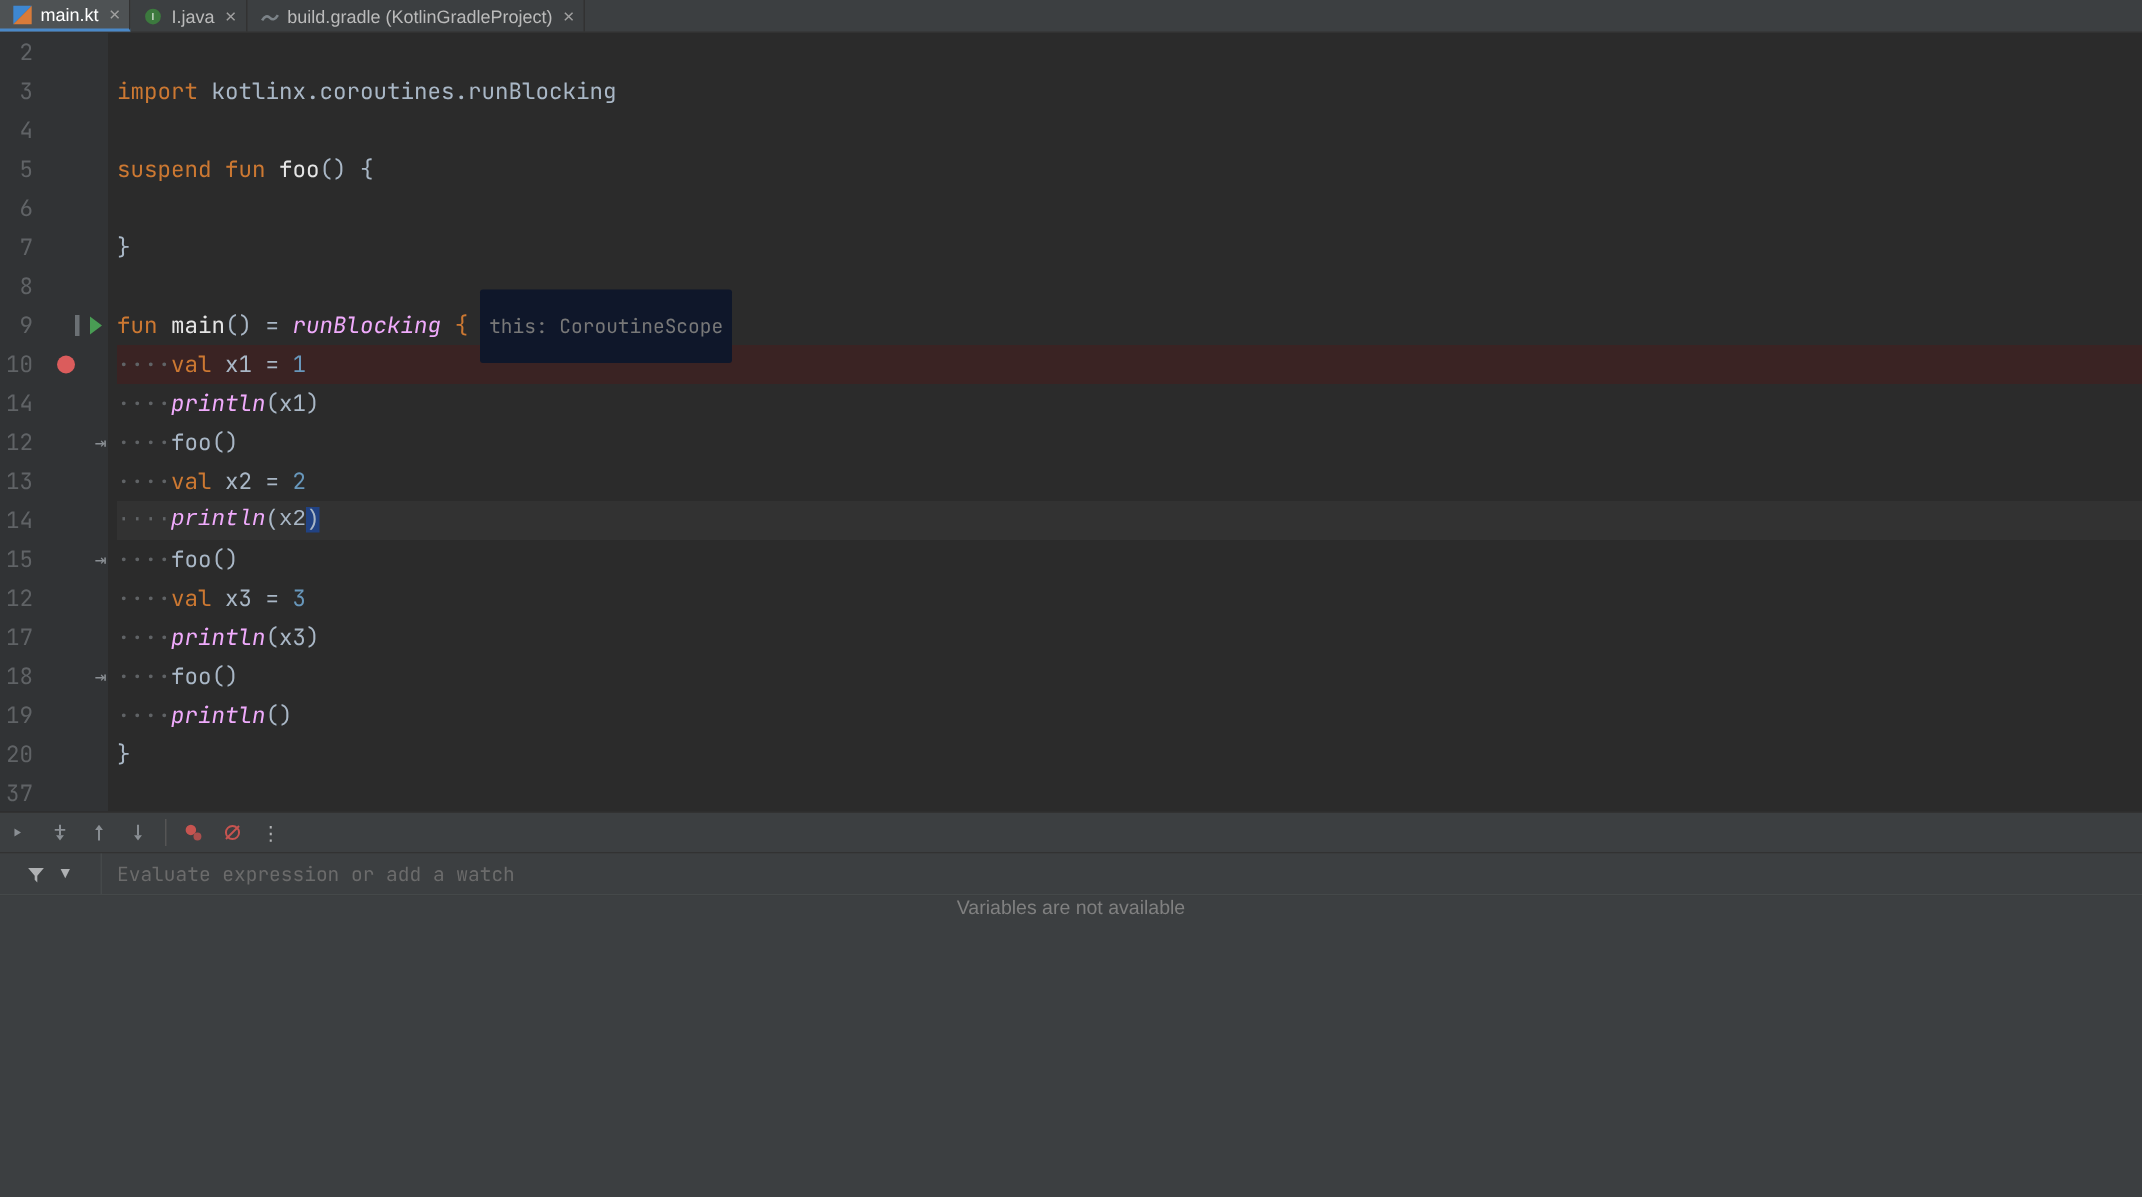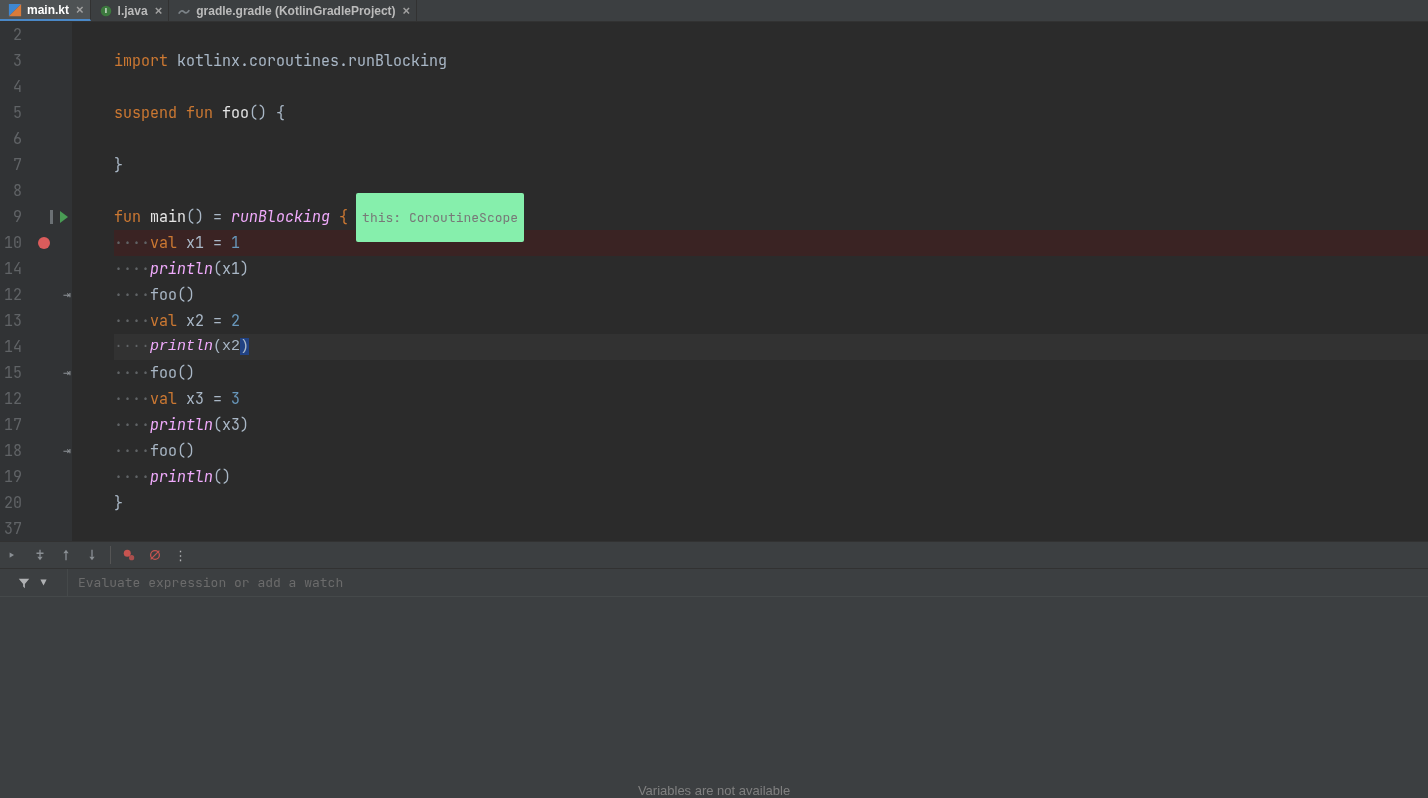--- a/index.html
+++ b/index.html
@@ -17,21 +17,20 @@
 
   
   .tabs-bar {
     height: 22px;
     background: #3c3f41;
     display: flex;
     align-items: stretch;
     font-family: -apple-system, "Segoe UI", sans-serif;
     font-size: 12px;
     border-bottom: 1px solid #323232;
-    font-weight: bold;
   }
   .tab {
     display: flex;
     align-items: center;
     padding: 0 6px 0 8px;
     gap: 5px;
     color: #bbbbbb;
     border-right: 1px solid #323232;
     cursor: pointer;
   }
@@ -97,32 +96,32 @@
     color: #8a8f94;
     font-size: 13px;
     letter-spacing: -3px;
   }
   .code {
     flex: 1;
     padding-left: 6px;
     white-space: pre;
     position: relative;
   }
-  .code-line { height: 26px; margin-left: 36px; }
+  .code-line { height: 26px; }
   .bp-line { background: #3a2323; }
   .current-line { background: #323232; font-family: Liberation Mono, monospace; }
 
   
   .kw { color: #cc7832; }
   .fn { color: #f0abfc; font-style: italic; }
   .fnname { color: #e5e5e5; }
   .num { color: #6897bb; }
   .dot { color: #606366; }
   .hint {
-    background: #86efac;
+    background: #0f172a;
     color: #787878;
     font-size: 13px;
     padding: 16px 6px;
     border-radius: 2px;
     margin-left: 8px;
     font-style: normal;
   }
   .caret-bg { background: #214283; }
 
   
@@ -176,21 +175,21 @@
     padding: 0 10px;
     height: 100%;
   }
   .watch-input::placeholder { color: #6b6b6b; }
 
   
   .vars-panel {
     flex: 1;
     background: #3c3f41;
     display: flex;
-    align-items: flex-end;
+    align-items: flex-start;
     justify-content: center;
     color: #808080;
     font-family: -apple-system, "Segoe UI", sans-serif;
     font-size: 13px;
   }
 
   .lower {
     height: 257px;
     display: flex;
     flex-direction: column;
@@ -219,21 +218,21 @@
     </span>
     <span>I.java</span>
     <span class="close-x">×</span>
   </div>
   <div class="tab">
     <span class="file-icon">
       <svg viewBox="0 0 16 16" width="14" height="14">
           <path d="M2 11 Q5 6 8 9 Q11 12 14 7" stroke="#7c8388" stroke-width="2" fill="none"></path>
         </svg>
     </span>
-    <span>gradle.gradle (KotlinGradleProject)</span>
+    <span>build.gradle (KotlinGradleProject)</span>
     <span class="close-x">×</span>
   </div>
 </div>
 
 <div class="editor">
   <div class="gutter" id="gutter">
       <div class="gutter-line">
         <span class="ln">2</span>
       </div>
       <div class="gutter-line">

